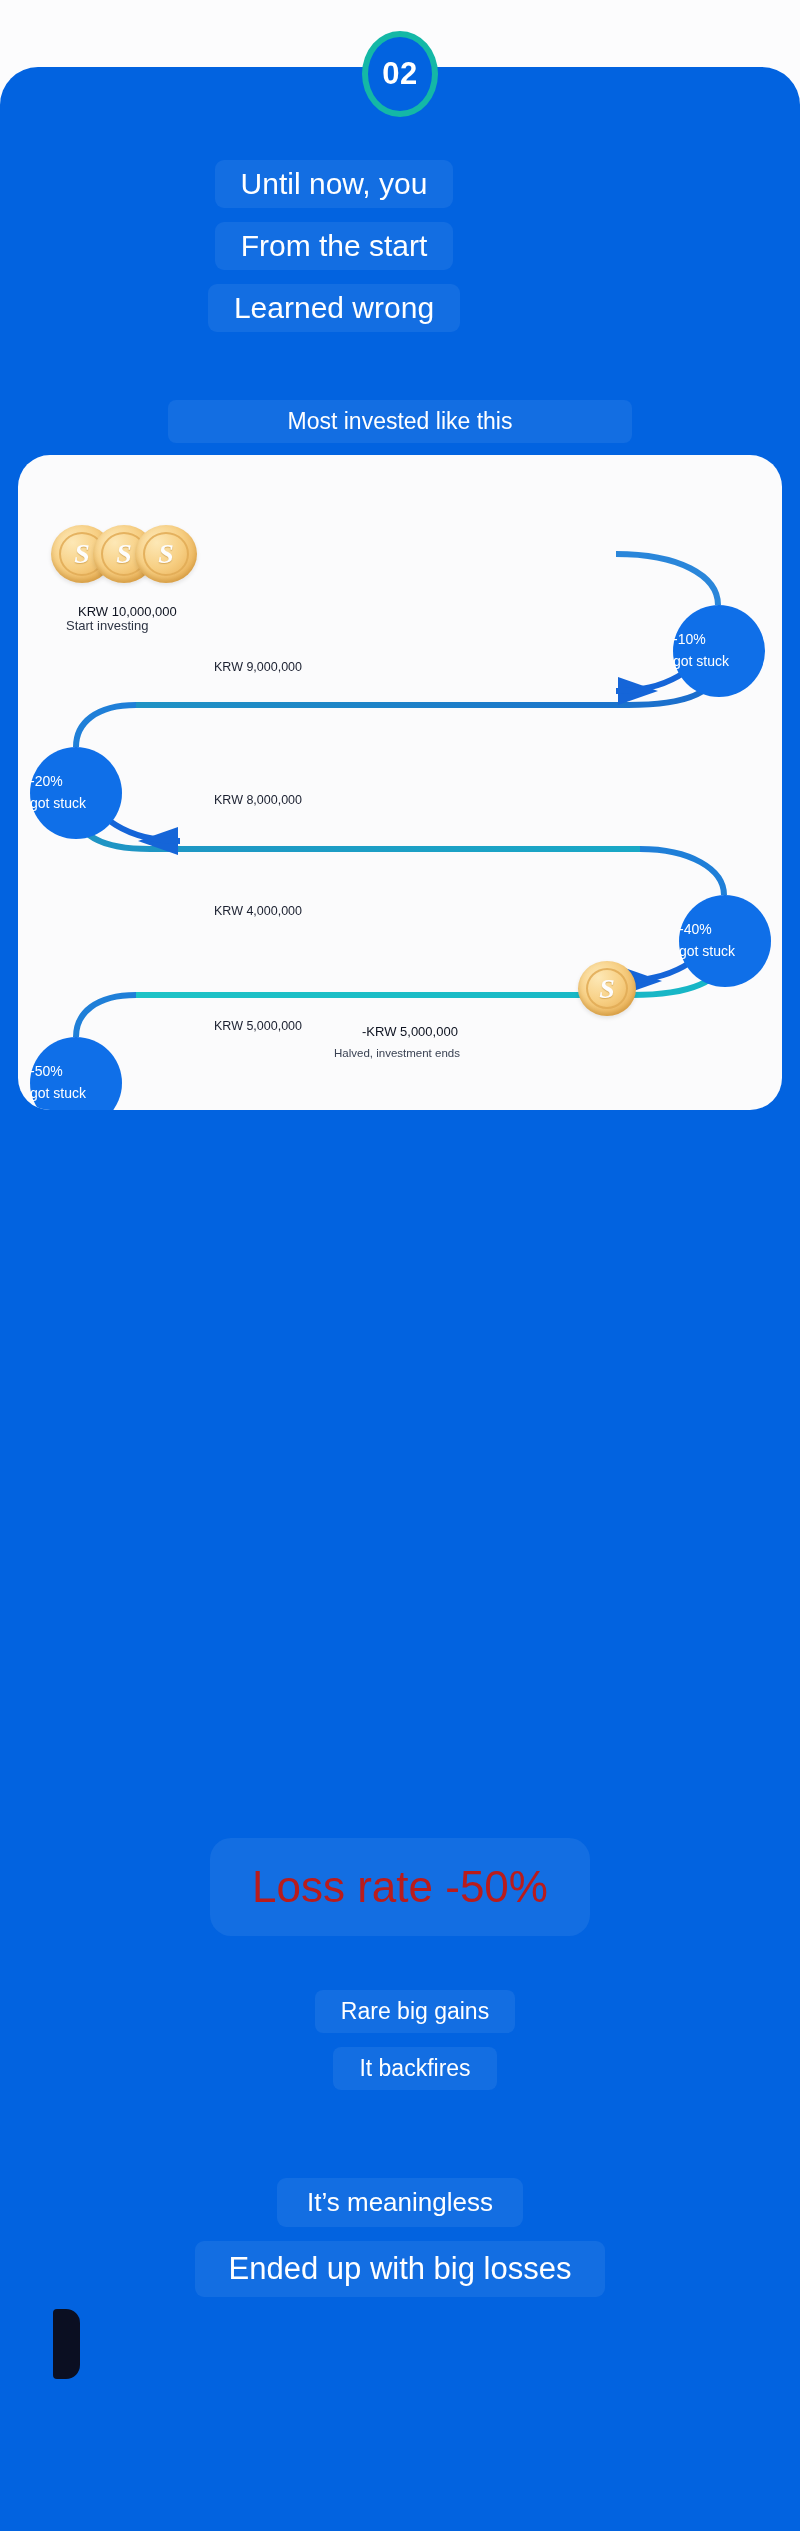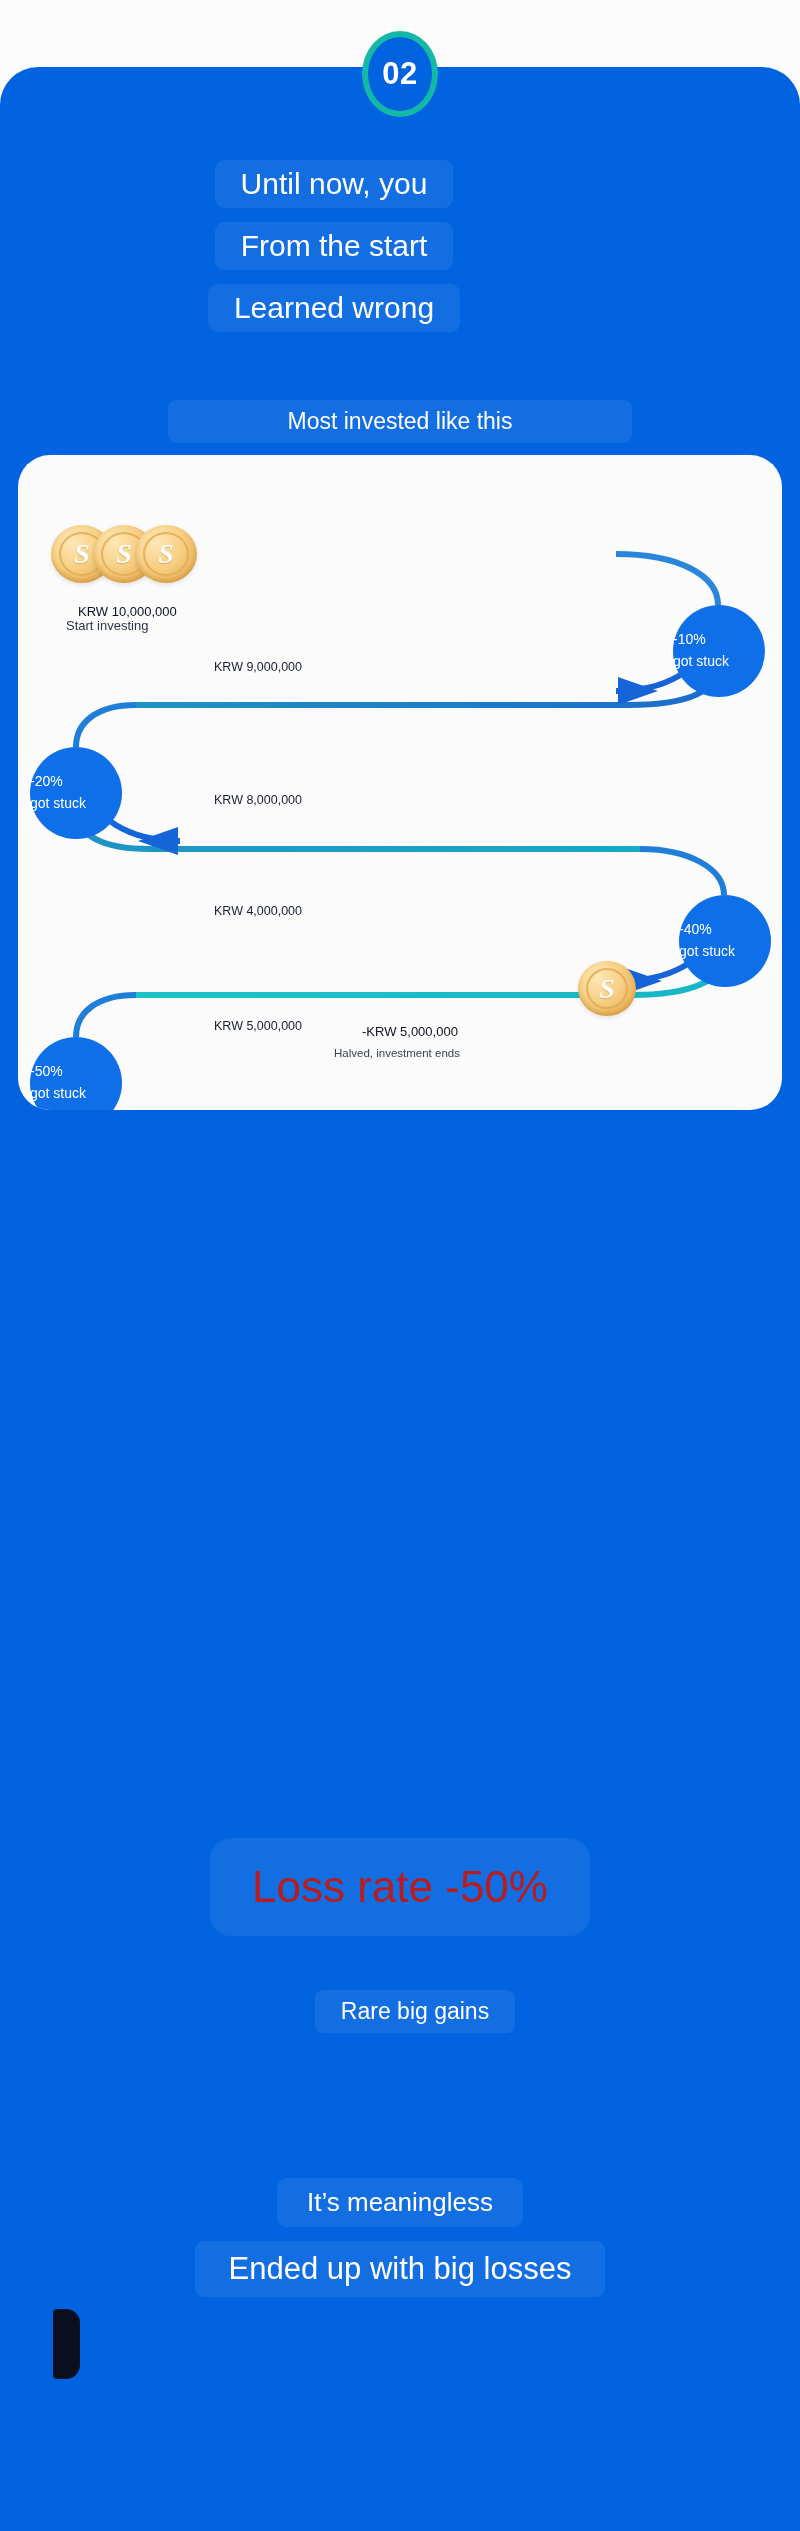--- a/index.html
+++ b/index.html
@@ -330,20 +330,21 @@
   <div class="lbl strong" style="left:344px; top:569px;">-KRW 5,000,000</div>
   <div class="lbl small" style="left:316px; top:592px;">Halved, investment ends</div>
 </div>
 
 <div class="loss-wrap">
   <span class="loss-rate">Loss rate -50%</span>
 </div>
 
 <div class="tail-wrap">
   <span class="hl-row"><span class="tail-line">Rare big gains</span></span>
+  <span class="hl-row"><span class="tail-line">It backfires</span></span>
 </div>
 
 <div class="final-wrap">
   <span class="hl-row"><span class="final-line">It’s meaningless</span></span>
   <span class="hl-row"><span class="final-line big">Ended up with big losses</span></span>
 </div>
 
 <div class="dark-chip"></div>
 
 </body></html>

